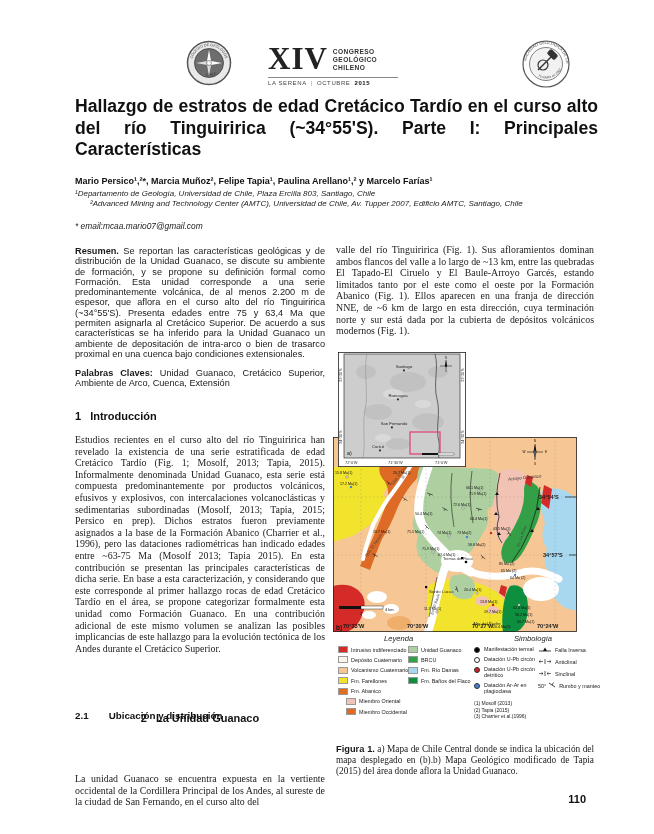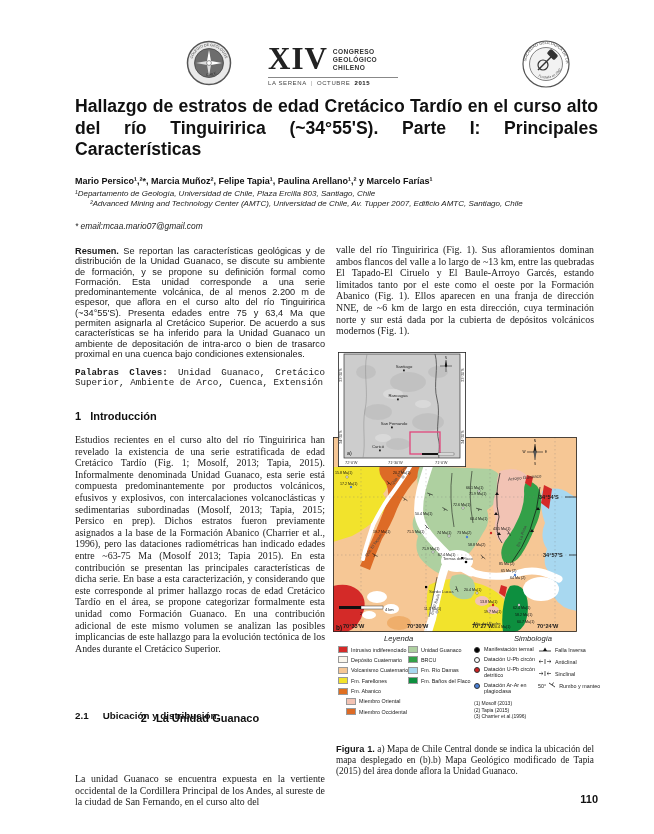--- a/index.html
+++ b/index.html
@@ -17,21 +17,21 @@
   #congress-venue-row b{color:#111;}
   
   #paper-title{left:75px;top:96px;width:523px;font-size:17.6px;font-weight:bold;line-height:21.6px;text-align:justify;color:#111;}
   #authors-line{left:75px;top:176px;width:523px;font-size:9px;font-weight:bold;color:#111;}
   .affil{left:75px;width:523px;font-size:8px;font-style:italic;color:#222;font-family:"Liberation Sans",sans-serif;}
   #email-line{left:75px;top:221px;width:300px;font-size:8.4px;font-style:italic;color:#222;}
   
   .para-sans{font-size:9.2px;line-height:10.3px;text-align:justify;}
   .para-serif{font-family:"Liberation Serif",serif;font-size:9.9px;line-height:11.6px;text-align:justify;}
   #abstract-para{left:75px;top:246px;width:250px;}
-  #keywords-para{left:75px;top:368px;width:250px;font-family:Liberation Mono, monospace;}
+  #keywords-para{left:75px;top:368px;width:250px;}
   .sec-head{font-weight:bold;font-size:11px;color:#111;}
   .sec-num{display:inline-block;margin-right:9px;}
   #sec1-head{left:75px;top:410px;width:250px;}
   #intro-para{left:75px;top:434px;width:250px;}
   #sec2-head{left:75px;top:712px;width:250px;text-align:center;}
   #sec21-head{left:75px;top:710px;width:250px;font-size:9.8px;}
   #sec21-para{left:75px;top:733px;width:250px;margin-top:40px;}
   #col2-para{left:336px;top:244px;width:258px;}
   
   #map-svg{left:333px;top:437px;}
@@ -45,21 +45,21 @@
   .swatch{width:8px;height:5px;border:0.5px solid #999;margin-right:3px;flex:0 0 auto;}
   .sym-item{display:flex;margin-bottom:3.2px;}
   .sym-marker{width:4px;height:4px;border-radius:50%;border:0.5px solid #333;margin:1px 4px 0 0;flex:0 0 auto;}
   .sym-label{width:56px;line-height:6px;}
   .line-item{display:flex;align-items:center;margin-bottom:5px;white-space:nowrap;}
   .line-item svg{margin-right:3px;flex:0 0 auto;}
   #refs-block{position:absolute;left:138px;top:66px;line-height:6.6px;font-size:5px;}
   
   #fig-caption{left:336px;top:744px;width:258px;font-family:"Liberation Serif",serif;font-size:9.3px;line-height:11px;text-align:justify;}
   #fig-caption .cap-label{font-weight:bold;font-family:"Liberation Sans",sans-serif;}
-  #page-num{left:540px;top:793px;width:58px;text-align:right;font-size:11px;font-weight:bold;color:#111;}
+  #page-num{left:528px;top:793px;width:58px;text-align:right;font-size:11px;font-weight:bold;color:#111;}
   text{font-family:"Liberation Sans",sans-serif;}
 </style>
 </head>
 <body>
 
 <div id="page">
 
   <svg class="abs" style="left:186px;top:40px;" width="46" height="46" viewBox="0 0 46 46">
     <circle cx="23" cy="23" r="21.5" fill="#e9e9e9" stroke="#555" stroke-width="1.5"></circle>
     <circle cx="23" cy="23" r="14.5" fill="#6d6d6d" stroke="#444" stroke-width="0.8"></circle>
@@ -120,21 +120,21 @@
   <div class="abs para-sans" id="abstract-para"><b>Resumen.</b><span> Se reportan las características geológicas y de distribución de la Unidad Guanaco, se discute su ambiente de formación, y se propone su definición formal como Formación. Esta unidad corresponde a una serie predominantemente volcánica, de al menos 2.200 m de espesor, que aflora en el curso alto del río Tinguiririca (~34°55'S). Presenta edades entre 75 y 63,4 Ma que permiten asignarla al Cretácico Superior. De acuerdo a sus características se ha inferido para la Unidad Guanaco un ambiente de depositación de intra-arco o bien de trasarco proximal en una cuenca bajo condiciones extensionales.</span></div>
 
   <div class="abs para-sans" id="keywords-para"><b>Palabras Claves:</b><span> Unidad Guanaco, Cretácico Superior, Ambiente de Arco, Cuenca, Extensión</span></div>
 
   <div class="abs sec-head" id="sec1-head"><span class="sec-num">1</span><span>Introducción</span></div>
 
   <div class="abs para-serif" id="intro-para">Estudios recientes en el curso alto del río Tinguiririca han revelado la existencia de una serie estratificada de edad Cretácico Tardío (Fig. 1; Mosolf, 2013; Tapia, 2015). Informalmente denominada Unidad Guanaco, esta serie está compuesta predominantemente por productos volcánicos, efusivos y explosivos, con intercalaciones volcanoclásticas y sedimentarias subordinadas (Mosolf, 2013; Tapia, 2015; Persico en prep). Dichos estratos fueron previamente asignados a la base de la Formación Abanico (Charrier et al., 1996), pero las dataciones radiométricas han indicado edades entre ~63-75 Ma (Mosolf 2013; Tapia 2015). En esta contribución se presentan las principales características de dicha serie. En base a esta caracterización, y considerando que este corresponde al primer hallazgo rocas de edad Cretácico Tardío en el área, se propone categorizar formalmente esta unidad como Formación Guanaco. En una contribución adicional de este mismo volumen se analizan las posibles implicancias de este hallazgo para la evolución tectónica de los Andes durante el Cretácico Superior.</div>
 
   <div class="abs sec-head" id="sec2-head"><span class="sec-num">2</span><span>La Unidad Guanaco</span></div>
 
-  <div class="abs sec-head" id="sec21-head"><span class="sec-num" style="margin-right:14px;">2.1</span><span>Ubicación y distribución</span></div>
+  <div class="abs sec-head" id="sec21-head"><span class="sec-num" style="margin-right:20px;">2.1</span><span>Ubicación y distribución</span></div>
 
   <div class="abs para-serif" id="sec21-para">La unidad Guanaco se encuentra expuesta en la vertiente occidental de la Cordillera Principal de los Andes, al sureste de la ciudad de San Fernando, en el curso alto del</div>
 
   <div class="abs para-serif" id="col2-para">valle del río Tinguiririca (Fig. 1). Sus afloramientos dominan ambos flancos del valle a lo largo de ~13 km, entre las quebradas El Tapado-El Ciruelo y El Baule-Arroyo Garcés, estando limitados tanto por el este como el oeste por la Formación Abanico (Fig. 1). Ellos aparecen en una franja de dirección NNE, de ~6 km de largo en esta dirección, cuya terminación norte y sur está dada por la cubierta de depósitos volcánicos modernos (Fig. 1).</div>
 
   <svg class="abs" id="map-svg" width="244" height="195" viewBox="0 0 244 195">
     <rect x="0" y="0" width="244" height="195" fill="#f6c795"></rect>
     <path d="M0,30 L50,29 Q61,44 50,57 Q59,68 46,80 Q34,91 19,99 L0,105 Z" fill="#f2e32c"></path>
     <path d="M96,148 Q118,137 140,145 Q161,150 171,162 Q177,178 169,195 L99,195 Q90,170 96,148 Z" fill="#f2e32c"></path>
     <path d="M48,26 L86,26 Q90,37 79,47 Q70,58 64,72 Q58,88 49,102 Q43,116 37,133 L27,129 Q35,112 41,98 Q47,84 53,68 Q59,52 49,41 Q44,33 48,26 Z" fill="#dd6b26"></path>

